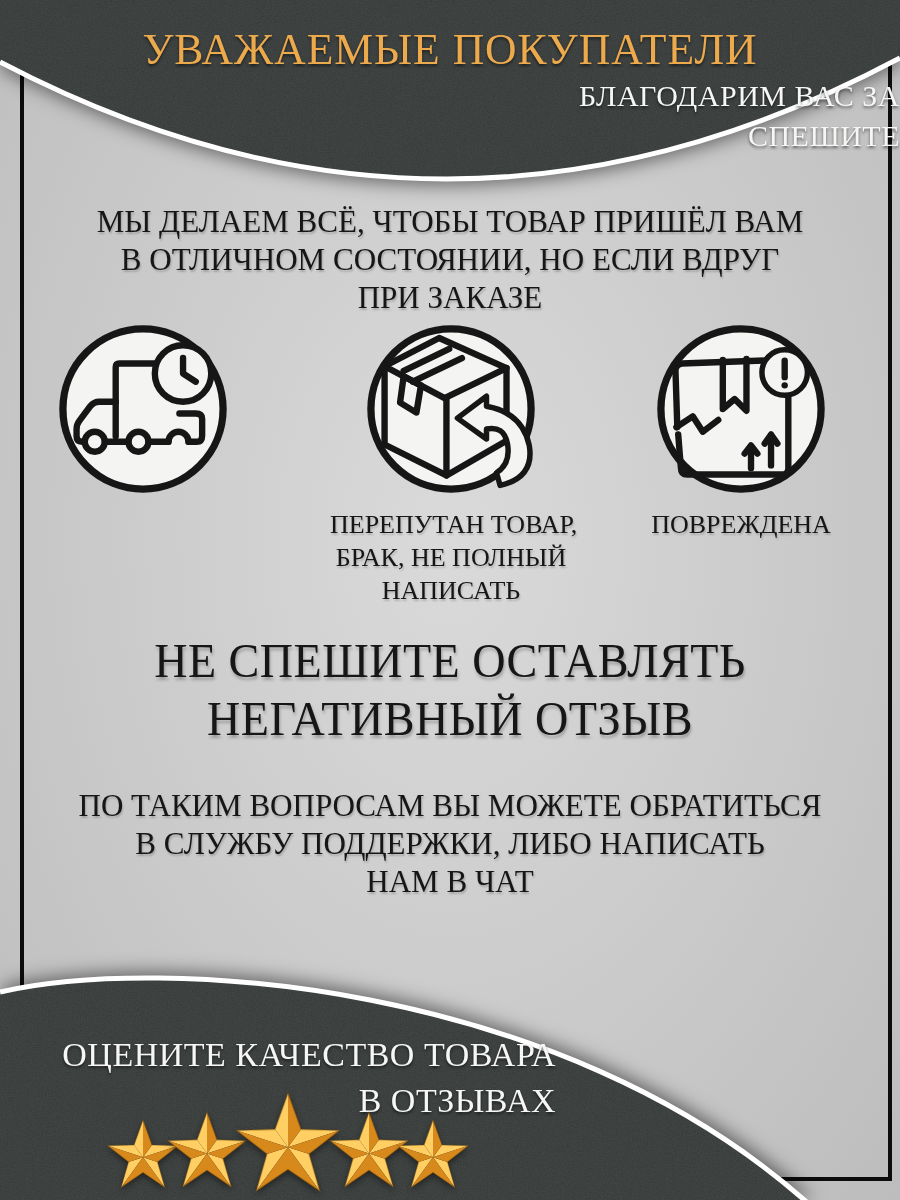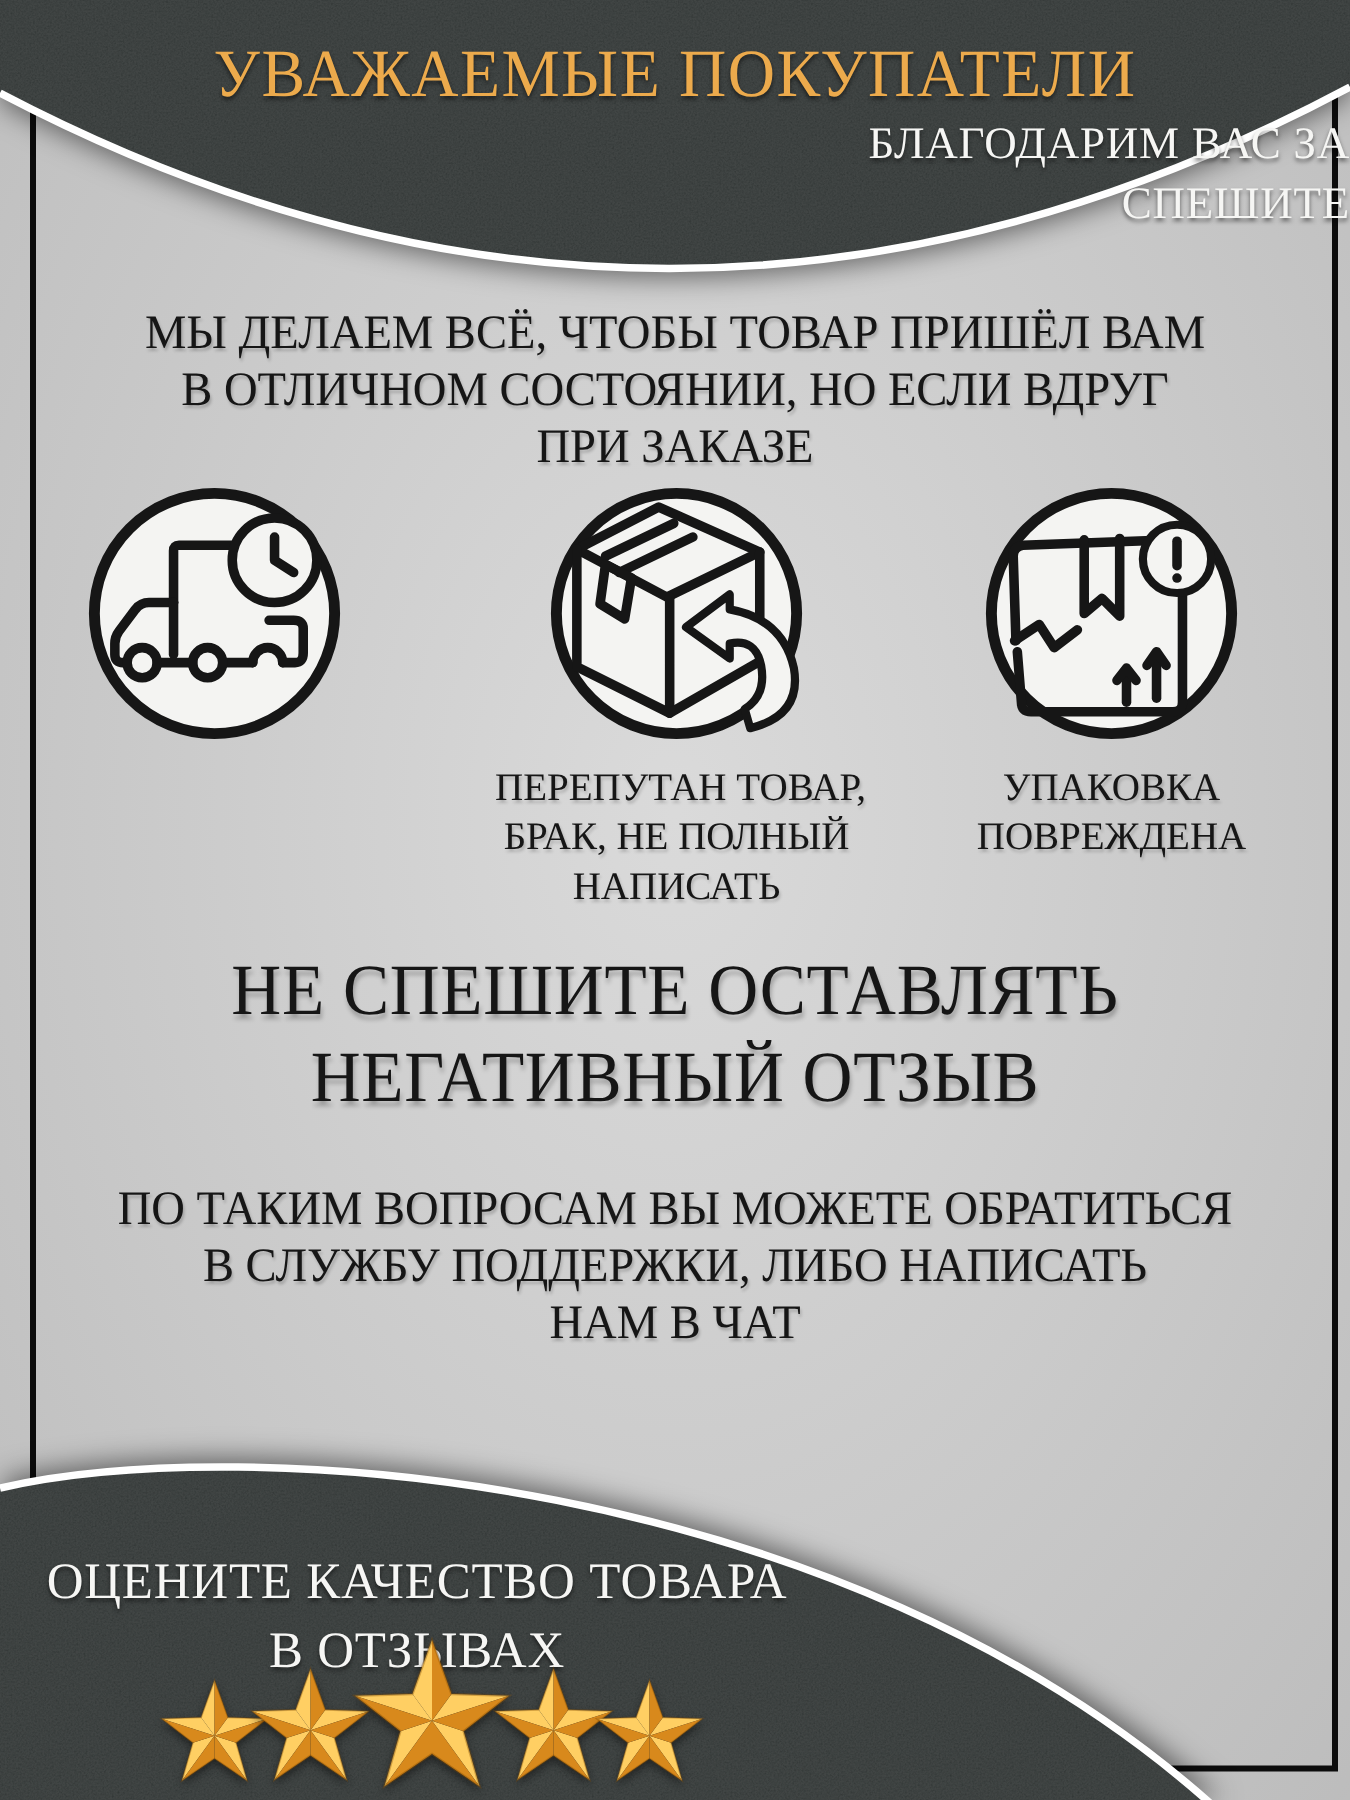--- a/index.html
+++ b/index.html
@@ -50,21 +50,21 @@
   .warning{
     top:632px; font-size:48px; line-height:58px; color:var(--text-dark);
     transform:scaleX(0.96); letter-spacing:0.5px;
     text-shadow:1px 3px 3px rgba(0,0,0,0.25);
   }
   .support{
     top:786px; font-size:32px; line-height:38px; color:var(--text-dark);
     transform:scaleX(0.97); text-shadow:1px 2px 2px rgba(0,0,0,0.20);
   }
   .footer-text{
-    position:absolute; top:1032px; left:0; width:556px; text-align:center;
+    position:absolute; top:1032px; left:0; width:556px; text-align:right;
     font-size:34px; line-height:46px; color:var(--text-light); z-index:4;
     letter-spacing:0.5px; text-shadow:0 2px 3px rgba(0,0,0,0.55);
   }
   .stars{
     position:absolute; top:1088px; left:68px; width:440px; height:104px;
     display:flex; align-items:flex-end; justify-content:center; z-index:4;
   }
   .star{display:block; margin:0 -7px; filter:drop-shadow(0 3px 3px rgba(0,0,0,0.45));}
   .star-s{width:74px; height:74px;}
   .star-m{width:82px; height:82px;}
@@ -173,21 +173,20 @@
           <path d="M111,165 V141"></path>
           <path d="M104,149 L111,140 L118,149"></path>
           <path d="M133,162 V129"></path>
           <path d="M126,138 L133,128 L140,138"></path>
         </g>
         <circle cx="148" cy="60" r="25" fill="var(--icon-bg)" stroke="var(--text-dark)" stroke-width="6"></circle>
         <path class="icon-stroke" d="M148,47 V65" stroke-width="6"></path>
         <circle cx="148" cy="74" r="3.5" fill="var(--text-dark)"></circle>
       </svg>
       <div class="issue-label">
-        <div class="line">УПАКОВКА</div>
         <div class="line">ПОВРЕЖДЕНА</div>
       </div>
     </div>
   </div>
 
   <div class="txt warning">
     <div class="line">НЕ СПЕШИТЕ ОСТАВЛЯТЬ</div>
     <div class="line">НЕГАТИВНЫЙ ОТЗЫВ</div>
   </div>
 

